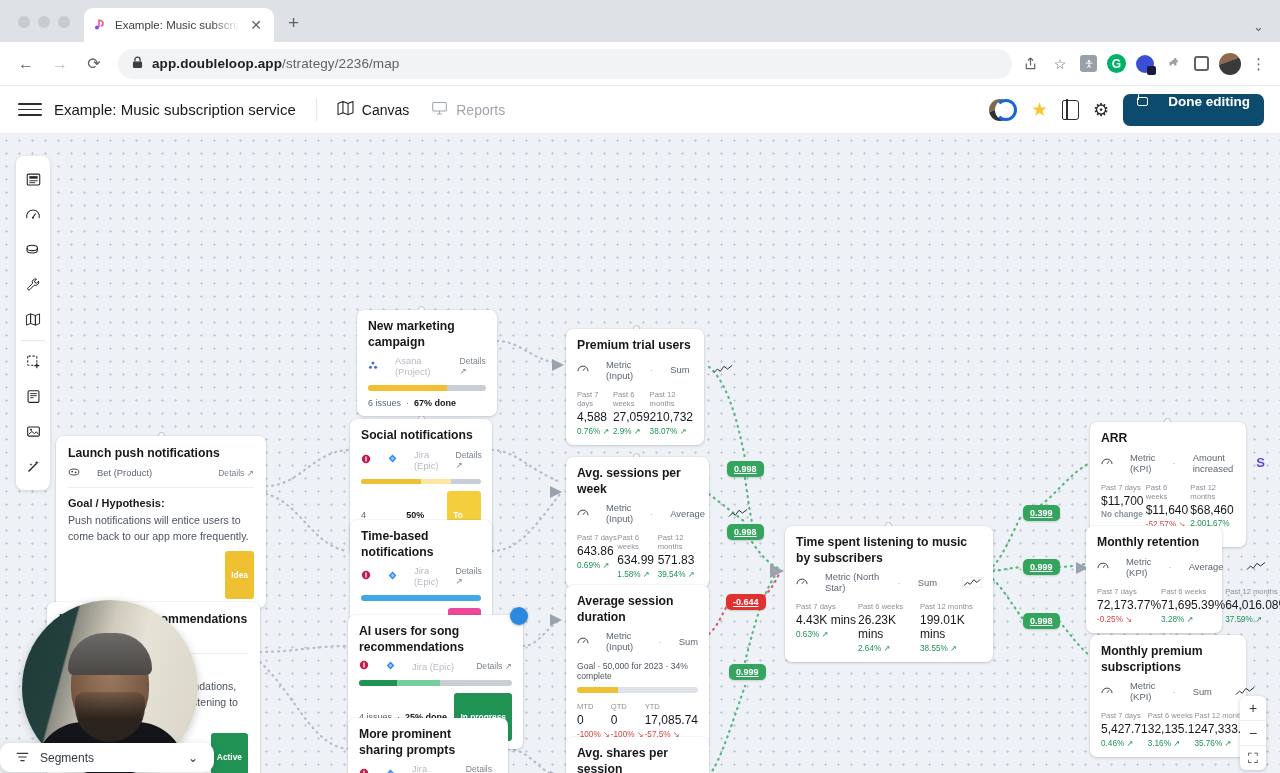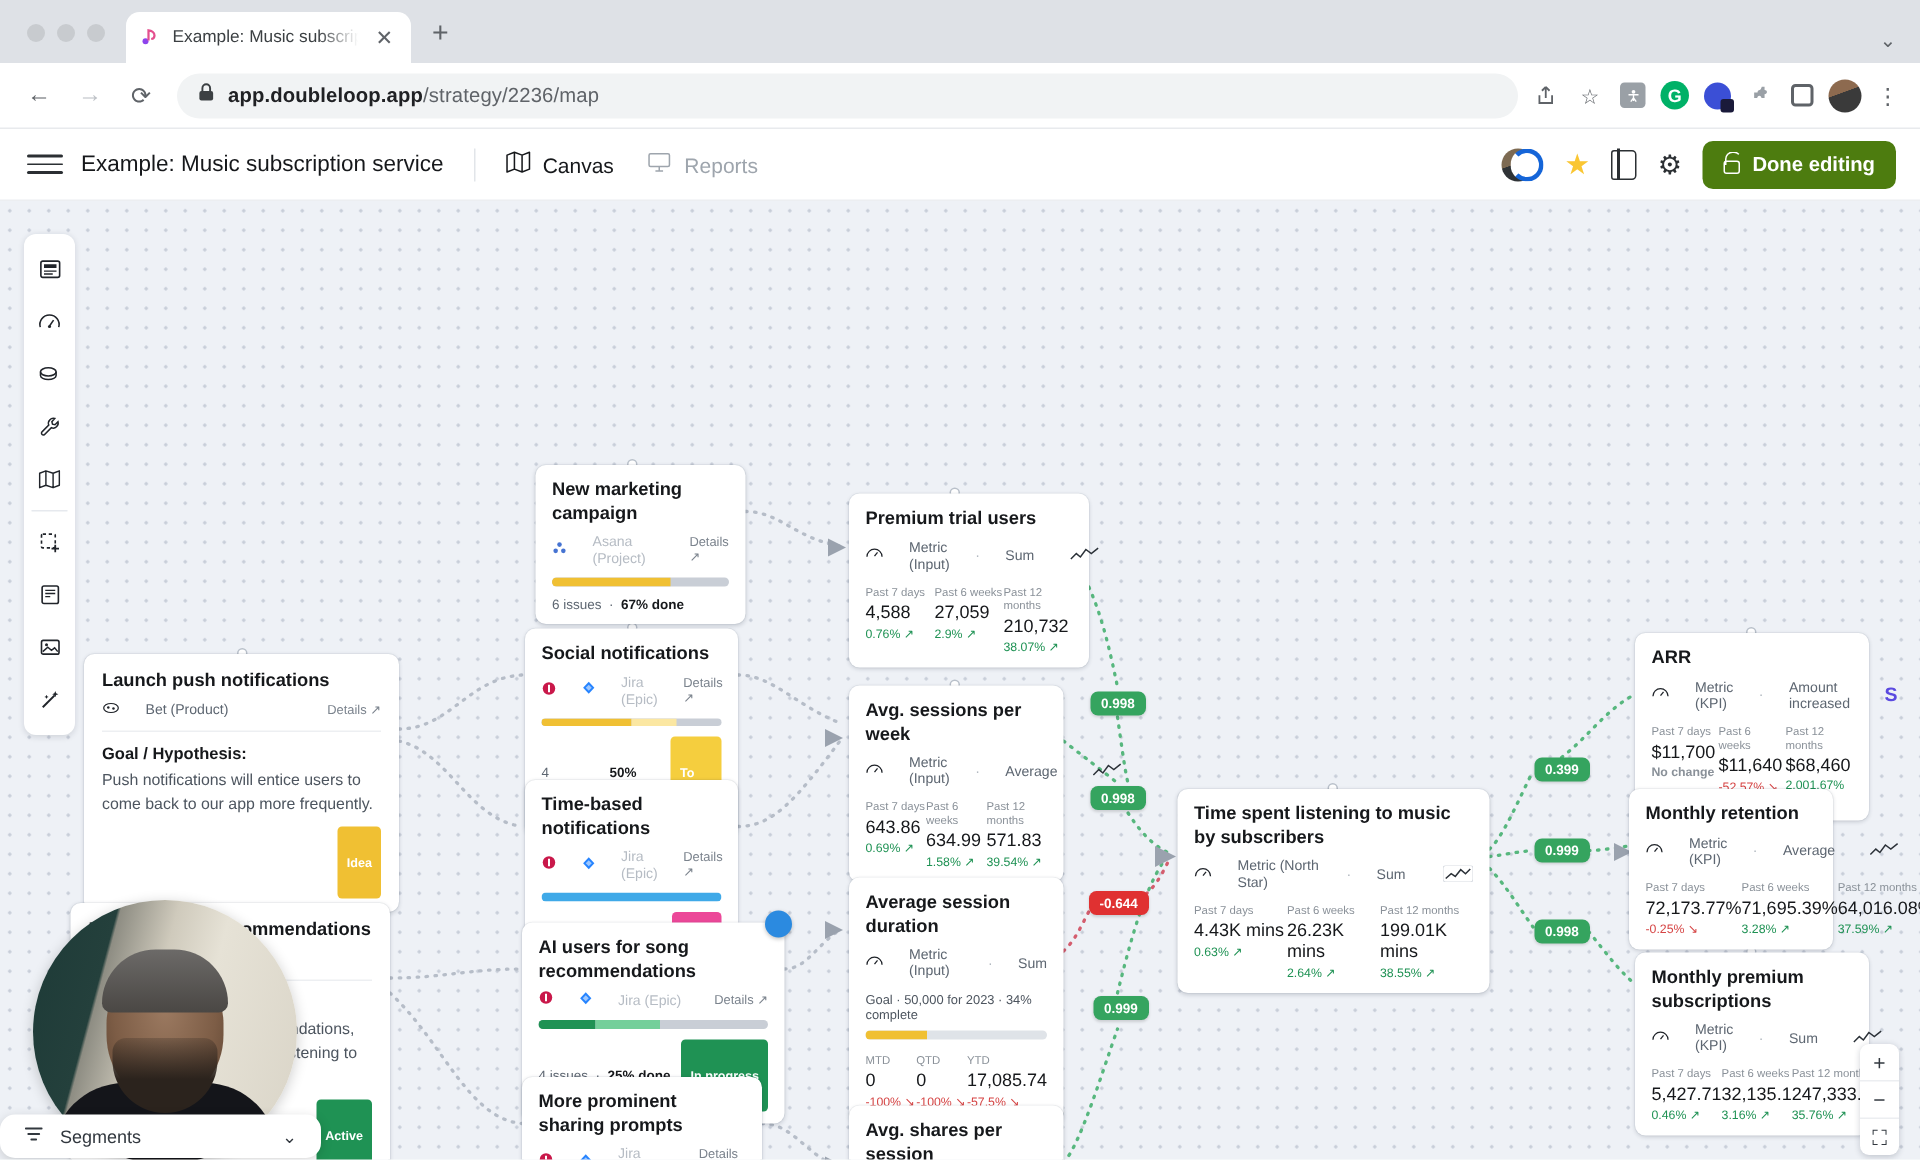--- a/index.html
+++ b/index.html
@@ -87,22 +87,22 @@
   .dl-logo .loop { position:absolute; right:0; top:1px; width:22px; height:22px;
     border-radius:50%; border:3px solid #1565d8; border-left-color:transparent;
     background:#fff; }
   .star { color: #fac632; font-size: 19px; }
   .bk { width: 17px; height: 20px; border: 1.8px solid #2b2f33;
     border-radius: 2px 3px 3px 2px; position: relative; }
   .bk::after { content:""; position:absolute; left:3px; top:-1.8px; bottom:-1.8px;
     width:1.6px; background:#2b2f33; }
   .gear { font-size: 18px; color: #2b2f33; }
   .done-btn {
-    background: #4d7c0f; color:#fff; border-radius: 7px; height: 32px;
-    display: flex; align-items: center; gap: 8px; padding: 0 14px;
+    background: #0c4a6e; color:#fff; border-radius: 7px; height: 32px;
+    display: flex; align-items: flex-start; gap: 20px; padding: 0 14px;
     font-size: 13.5px; font-weight: 700; border: none;
     font-family: "Liberation Sans", sans-serif;
   }
   .lock-ic { width:11px; height:9px; border:1.8px solid #fff; border-radius:2px;
     position: relative; margin-top: 3px; }
   .lock-ic::before { content:""; position:absolute; left:0px; top:-7px;
     width:9px; height:8px; border:1.8px solid #fff; border-bottom:none;
     border-radius:5px 5px 0 0; border-right-color: transparent; }
 
   
@@ -178,20 +178,21 @@
 
   
   .anch { position:absolute; width:7px; height:7px; border-radius:50%;
     background:#fff; border:1px solid #b9c0ca; }
 
   
   .badge {
     position: absolute; border-radius: 5px; color: #fff; font-size: 9px;
     font-weight: 700; padding: 3px 7px; z-index: 7;
     box-shadow: 0 1px 2px rgba(0,0,0,.15);
+    text-decoration: underline;
   }
   .badge.pos { background: #35a45f; }
   .badge.neg { background: #e03131; }
 
   
   .handle { position: absolute; width: 18px; height: 18px; border-radius: 50%;
     background: #2b8ae0; z-index: 8; box-shadow: 0 1px 3px rgba(0,0,0,.25); }
 
   
   .zoomctl { position: absolute; right: 14px; bottom: 14px; width: 26px;
@@ -597,21 +598,21 @@
             <path d="M6 .6 11 6 6 11.4 1 6z" fill="#2684ff"></path>
             <path d="M6 3.3 8.7 6 6 8.7 3.3 6z" fill="#fff" opacity=".55"></path>
           </svg>
       </span>
       <span style="color:#b6bcc4">Jira (Epic)</span>
       <span class="details">Details ↗</span>
     </div>
 
   </div>
 
-  <div class="card metric" style="left:566px; top:195px; width:160px;">
+  <div class="card metric" style="left:566px; top:195px; width:138px;">
     <div class="title">Premium trial users</div>
     <div class="meta">
       <span>
         <svg viewBox="0 0 16 12" width="12" height="9">
             <path d="M1.3 9.5a6.7 6.7 0 0 1 13.4 0" stroke="#20242a" stroke-width="1.15" fill="none"></path>
             <path d="M8 9 10.7 5.6" stroke="#20242a" stroke-width="1.15"></path>
           </svg>
       </span>
       <span>Metric (Input)</span>
       <span class="dot">·</span>

